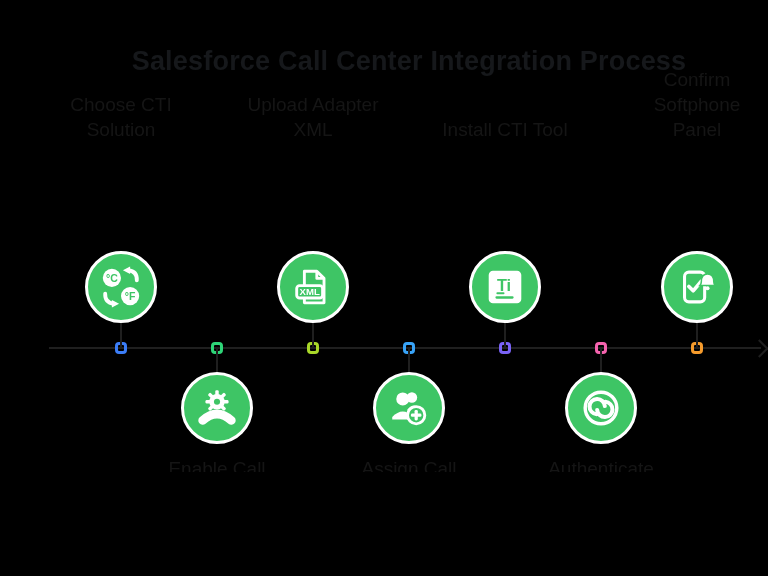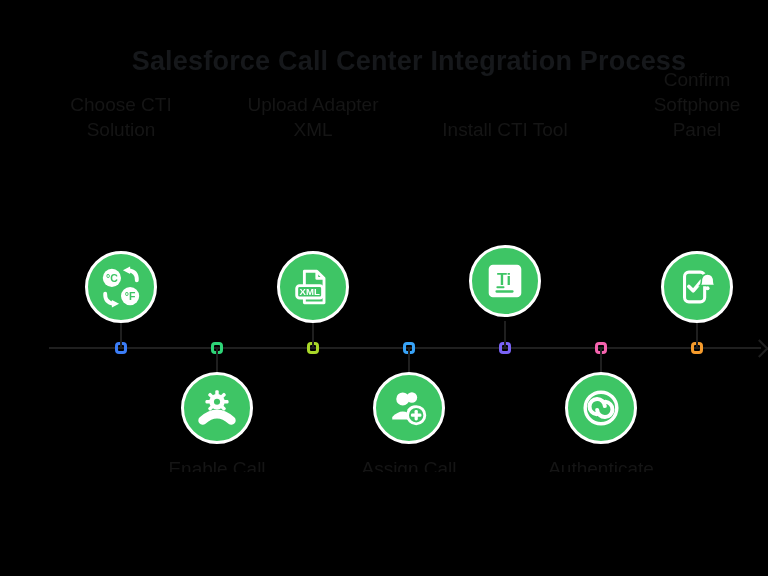--- a/index.html
+++ b/index.html
@@ -126,21 +126,21 @@
         <rect x="26" y="29.8" width="11" height="3.4" rx="1.4" fill="#fff"></rect>
         <rect x="29.8" y="26" width="3.4" height="11" rx="1.4" fill="#fff"></rect>
       </svg>
     </div>
     <div class="connector" style="left:382.75px;top:348px;height:27px;"></div>
     <div class="marker" style="left: 378px; top: 342px; border-color: rgb(56, 163, 247);"></div>
   </div>
 
   <div>
     <div class="step-label" style="left:388px;bottom:330px;">Install CTI Tool</div>
-    <div class="node" style="left:444px;top:245px;align-items:center;">
+    <div class="node" style="left:444px;top:251px;align-items:center;">
       <svg viewBox="0 0 48 48">
         <rect x="7" y="7" width="34" height="34" rx="4.5" fill="#fff"></rect>
         <text x="23" y="28.5" text-anchor="middle" font-size="17" font-weight="bold" fill="var(--green)">Ti</text>
         <rect x="15" y="29.6" width="8.5" height="2" rx="1" fill="var(--green)"></rect>
         <rect x="14" y="33.6" width="19" height="2.6" rx="1.2" fill="var(--green)"></rect>
       </svg>
     </div>
     <div class="connector" style="left:478.75px;top:321px;height:27px;"></div>
     <div class="marker" style="left: 474px; top: 342px; border-color: rgb(122, 99, 246);"></div>
   </div>

